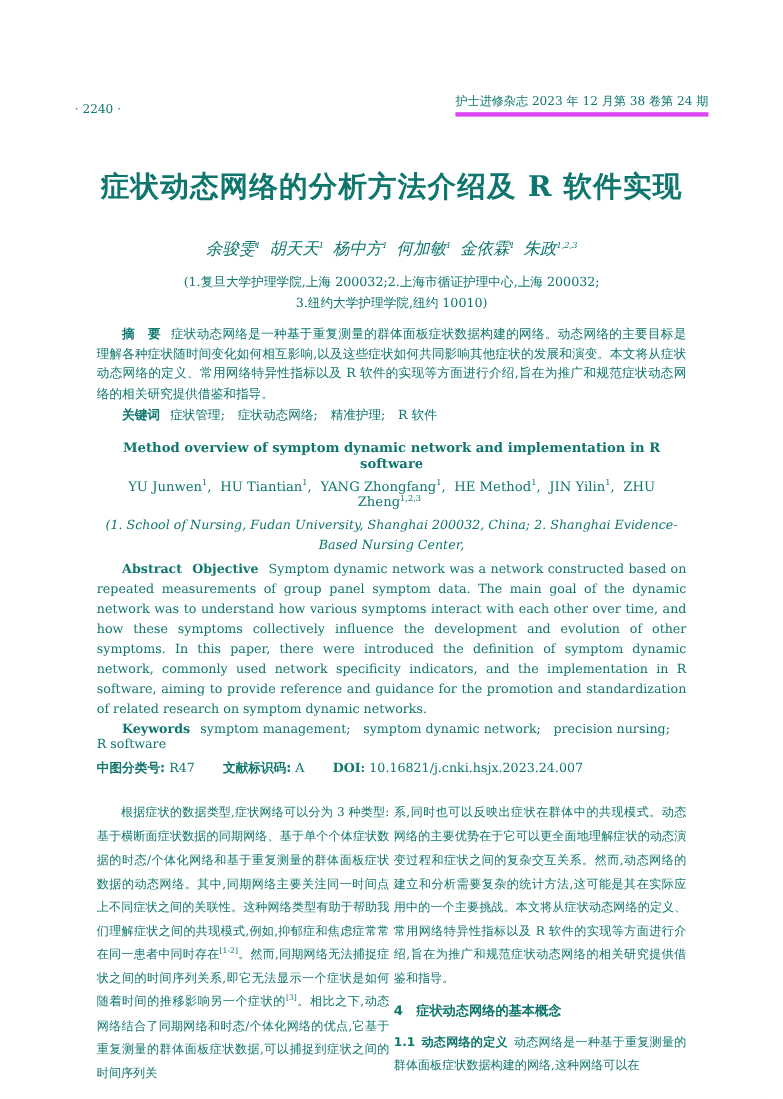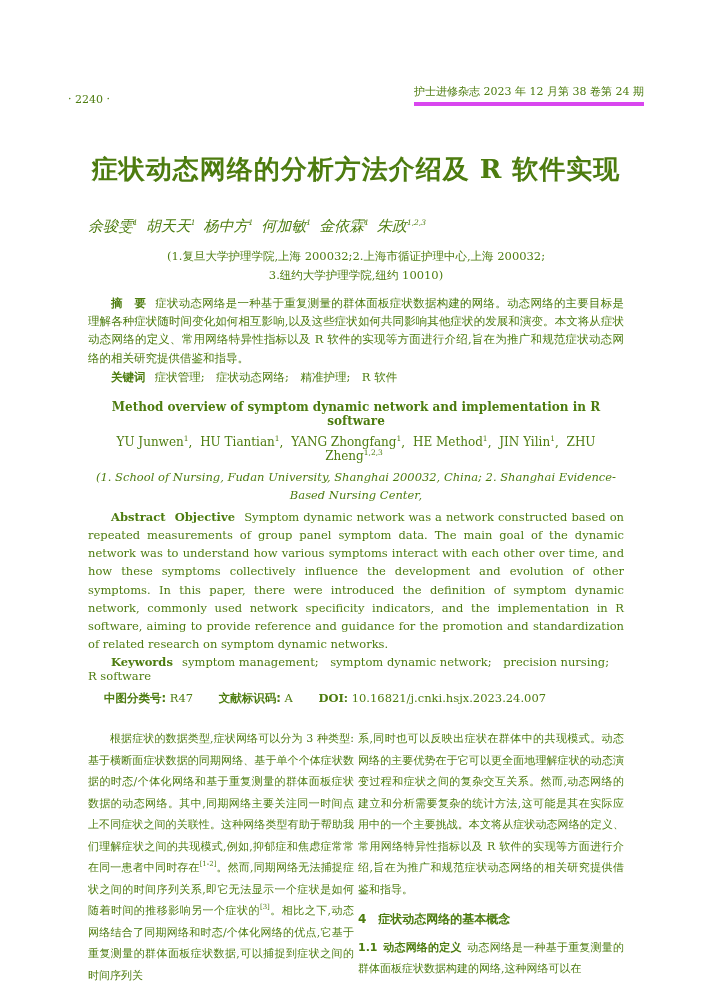--- a/index.html
+++ b/index.html
@@ -1,51 +1,51 @@
 <!DOCTYPE html>
 <html><head>
 <meta charset="utf-8">
 <style>
   html,body{margin:0;padding:0;background:#e9e9e9;}
   .page{
     width:712px;height:999px;box-sizing:border-box;
-    margin:0 auto;background:#ffffff;color:#4d7c0f;
+    margin:0 auto;background:#ffffff;color:#0f766e;
     padding:84px 88px 58px;overflow:hidden;
     display:flex;flex-direction:column;
     font-family:"DejaVu Serif","Liberation Serif",serif;
   }
   .hei{font-family:"DejaVu Sans","Liberation Sans",sans-serif;font-weight:bold;}
   sup{font-size:7.5px;line-height:0;}
 
   
   .header{display:flex;justify-content:space-between;align-items:flex-end;
     margin:0 -20px;font-size:11px;}
   .journal{border-bottom:4px solid #d946ef;padding-bottom:3px;}
 
   
   .title{font-size:26px;font-weight:bold;text-align:center;margin:46px 0 0;letter-spacing:1px;}
-  .authors{display:flex;justify-content:flex-start;gap:8px;margin-top:30px;
+  .authors{display:flex;justify-content:center;gap:8px;margin-top:30px;
     font-size:15px;font-style:italic;}
   .affil{text-align:center;font-size:11.5px;line-height:19px;margin-top:11px;}
 
   
   .abstract{font-size:11.5px;line-height:18.2px;text-align:justify;margin:9px 0 0;text-indent:2em;}
   .lbl{margin-right:.8em;}
   .kw{font-size:11.5px;margin:3px 0 0;text-indent:2em;}
 
   
   .en-title{font-size:12px;font-weight:bold;text-align:center;margin-top:15px;}
   .en-authors{text-align:center;font-size:12px;margin-top:7px;}
   .en-author{margin-right:4px;}
   .en-affil{text-align:center;font-style:italic;font-size:11.5px;line-height:18px;margin-top:5px;}
   .abs-en{font-size:11.5px;line-height:18.2px;text-align:justify;text-indent:2em;margin:4px 0 0;}
   .kw-en{font-size:11.5px;margin:2px 0 0;text-indent:2em;}
 
   
-  .clc{font-size:11.5px;margin:8px 16px 0;}
+  .clc{font-size:11.5px;margin:8px 0 0;}
   .clc-group{margin-right:22px;}
   .clc .hei{font-size:11.5px;}
 
   
   .columns{display:flex;justify-content:space-between;margin-top:22px;
     font-size:11px;line-height:21.5px;text-align:justify;}
   .col{width:266px;}
   .body-p{margin:0;}
   .indent{text-indent:2em;}
   .ref{font-size:7px;}

